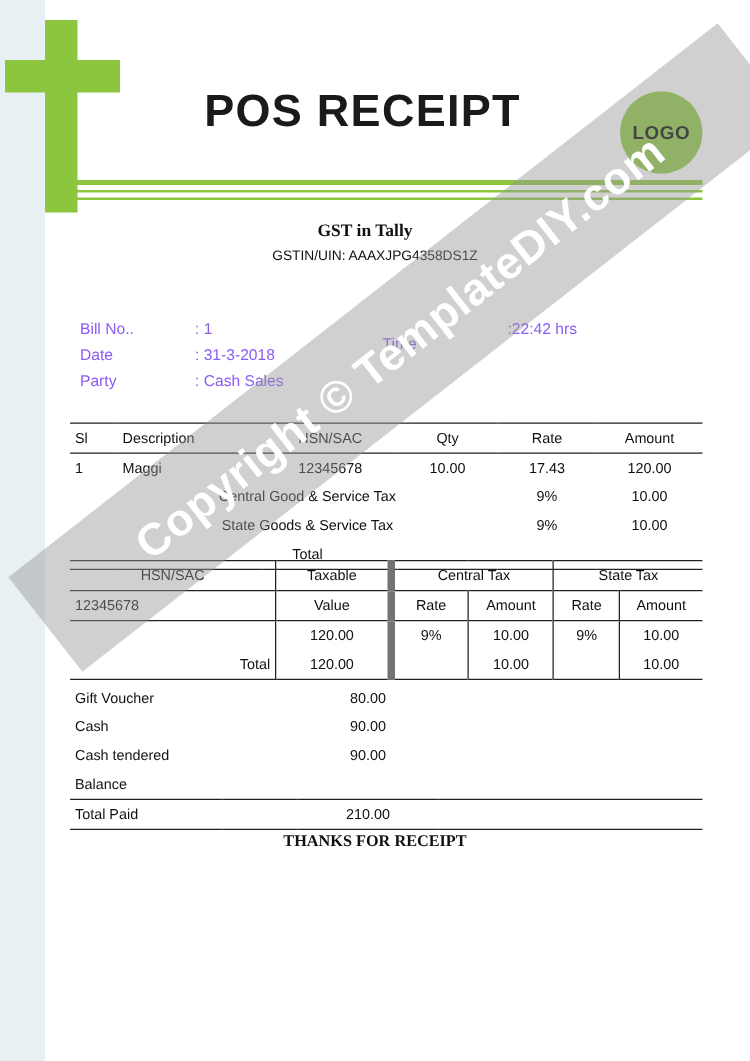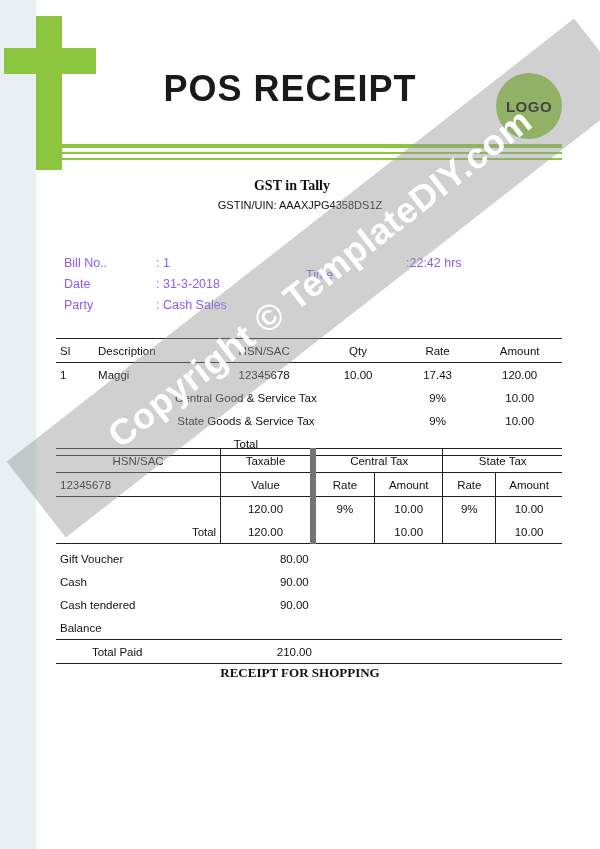--- a/index.html
+++ b/index.html
@@ -331,27 +331,27 @@
       <td class="p-amt">90.00</td>
       <td class="p-rest"></td>
     </tr>
     <tr class="line-bot">
       <td class="p-label">Balance</td>
       <td class="p-spacer"></td>
       <td class="p-amt"></td>
       <td class="p-rest"></td>
     </tr>
     <tr class="line-bot">
-      <td class="p-label" style="text-align:center;margin-top:20px;">Total Paid</td>
+      <td class="p-label" style="text-align:left;margin-top:20px;">Total Paid</td>
       <td class="p-spacer"></td>
       <td class="p-amt">210.00</td>
       <td class="p-rest"></td>
     </tr>
   </tbody>
     </table>
 
-  <div class="thanks">RECEIPT FOR SHOPPING</div>
+  <div class="thanks">THANKS FOR RECEIPT</div>
 
   <div class="watermark">
     <span>Copyright © TemplateDIY.com</span>
   </div>
 
 </div>
 
 </body></html>

